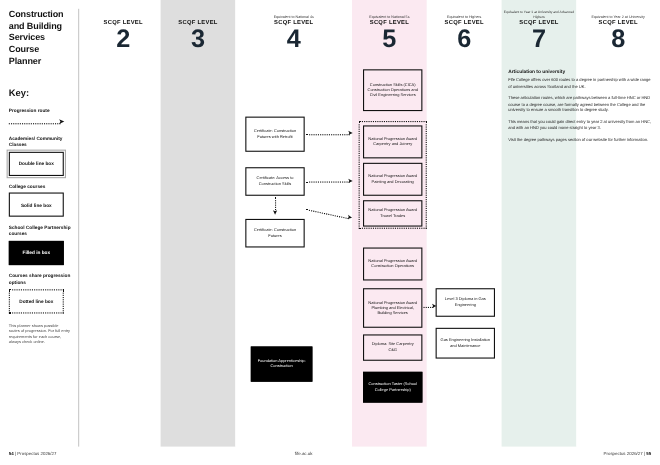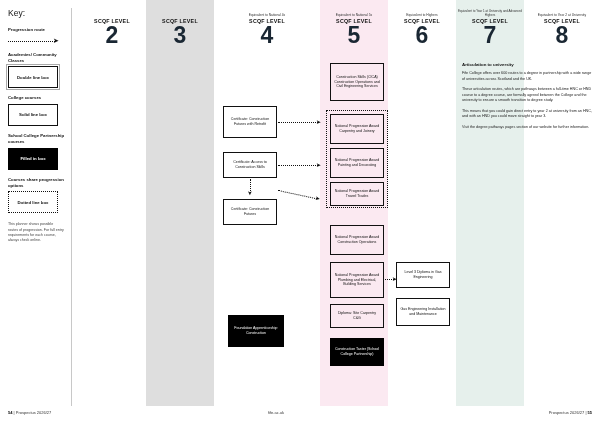--- a/index.html
+++ b/index.html
@@ -31,21 +31,21 @@
     width: 64px; height: 398px;
     border-right: 1px solid #c8c8c8;
     padding-right: 6px;
   }
   .planner-title {
     font-size: 8.2px; font-weight: bold; line-height: 1.3;
     color: #111; letter-spacing: -0.1px;
     margin-bottom: 18px;
   }
   .key-heading {
-    font-size: 8.5px; font-weight: normal; color: #111;
+    font-size: 8.5px; font-weight: bold; color: #111;
     margin-bottom: 9px;
   }
   .key-block { margin-bottom: 7px; }
   .key-label {
     font-size: 4.3px; font-weight: bold; color: #111;
     line-height: 1.35; margin-bottom: 3px;
   }
   .route-arrow {
     position: relative; height: 9px; width: 54px;
     margin-bottom: 5px;
@@ -156,20 +156,21 @@
 
   <div class="col-bg bg-l2"></div>
   <div class="col-bg bg-l3"></div>
   <div class="col-bg bg-l4"></div>
   <div class="col-bg bg-l5"></div>
   <div class="col-bg bg-l6"></div>
   <div class="col-bg bg-l7"></div>
   <div class="col-bg bg-l8"></div>
 
   <div class="sidebar">
+    <div class="planner-title">Construction and Building Services Course Planner</div>
     <div class="key-heading">Key:</div>
 
     <div class="key-block">
       <div class="key-label">Progression route</div>
       <div class="route-arrow">
         <div class="dots"></div>
           <div class="head">➤</div>
       </div>
     </div>
 

